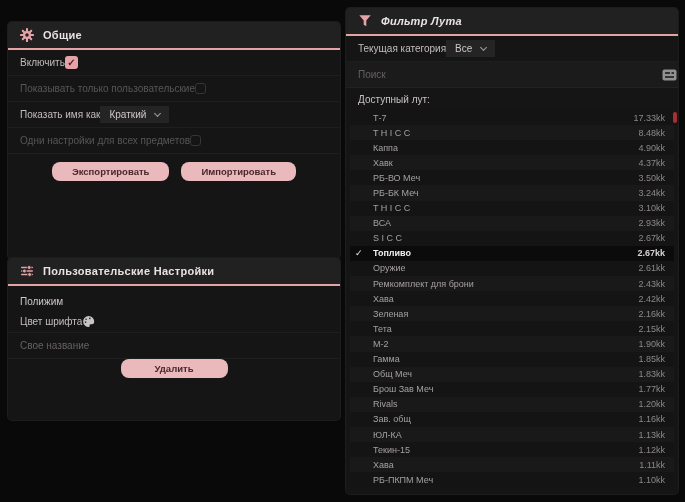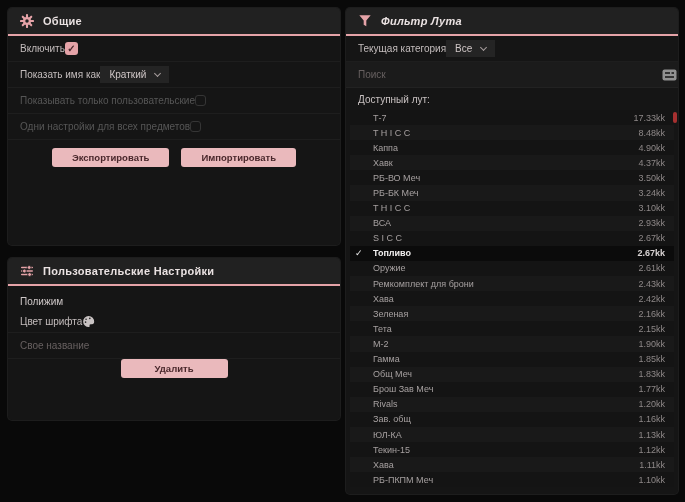--- a/index.html
+++ b/index.html
@@ -5,36 +5,36 @@
   :root{
     --accent:#e5a3a8;
     --btn-bg:#eab9bc;
     --btn-text:#4a282c;
     --thumb:#a63030;
   }
   *{box-sizing:border-box}
   body{margin:0;background:#090909;font-family:"Liberation Sans",sans-serif;}
   .page{position:relative;width:685px;height:502px;background:#090909;overflow:hidden}
   .panel{position:absolute;background:#151515;border-radius:4px;overflow:hidden;box-shadow:0 0 0 1px #1d1d1d}
-  #panel-general{left:8px;top:8px;width:332px;height:237px}
+  #panel-general{left:8px;top:22px;width:332px;height:237px}
   #panel-custom{left:8px;top:258px;width:332px;height:162px}
   #panel-filter{left:346px;top:8px;width:332px;height:486px}
   .phead{height:28px;background:#212121;display:flex;align-items:center;gap:9px;padding:0 12px;border-bottom:2px solid var(--accent)}
   .ptitle{font-size:11px;font-weight:bold;color:#eae2e2;letter-spacing:.3px}
   #panel-filter .ptitle{font-style:italic}
   .icon-accent{color:var(--accent);display:flex}
   .row{display:flex;align-items:center;justify-content:flex-start;padding:0 10px 0 12px;border-bottom:1px solid #1e1e1e;min-height:26px}
   .rlabel{font-size:10px;color:#c4bdbd}
   .row.dim .rlabel{color:#565656}
   .cb{width:13px;height:13px;border-radius:3px;background:var(--accent);color:var(--btn-text);font-size:10px;line-height:13px;text-align:center;font-weight:bold;cursor:pointer}
   .cb.empty{background:transparent;border:1px solid #353535;width:11px;height:11px}
   .dd{display:flex;align-items:center;gap:9px;background:#242424;border-radius:0;padding:3px 9px;font-size:10px;color:#cfc6c6;cursor:pointer}
   .chev{width:5px;height:5px;border-right:1.5px solid #a79e9e;border-bottom:1.5px solid #a79e9e;transform:rotate(45deg);margin-top:-3px}
   .btnrow{display:flex;justify-content:center;gap:12px;margin-top:8px}
-  .pbtn{background:var(--btn-bg);color:var(--btn-text);font-weight:bold;font-size:9.5px;border:none;border-radius:3px;padding:4px 20px;font-family:inherit;cursor:pointer}
+  .pbtn{background:var(--btn-bg);color:var(--btn-text);font-weight:bold;font-size:9.5px;border:none;border-radius:8px;padding:4px 20px;font-family:inherit;cursor:pointer}
   
   .secname{font-size:10px;color:#cfc8c8;padding:10px 12px 4px}
   .slider-row{padding:5px 10px 7px 12px;border-bottom:1px solid #1e1e1e}
   .slider-top{display:flex;justify-content:space-between;align-items:center}
   .rvalue{font-size:9.5px;color:#8e8888}
   .slider-track{margin-top:5px;position:relative;width:140px;height:8px}
   .slider-fill{position:absolute;left:0;top:2px;width:30px;height:4px;background:var(--accent);border-radius:2px}
   .slider-handle{position:absolute;left:28px;top:0;width:4px;height:8px;background:#f3d2d4;border-radius:1px;cursor:pointer}
   .txt{background:transparent;border:none;outline:none;color:#ddd6d6;font-size:10px;width:100%;padding:7px 12px;font-family:inherit}
   .txt::placeholder{color:#676060}
@@ -77,31 +77,31 @@
         </svg>
       </span>
       <span class="ptitle">Общие</span>
     </header>
 
     <div class="row">
       <span class="rlabel">Включить</span>
       <span class="cb">✓</span>
     </div>
 
+    <div class="row dim">
+      <span class="rlabel">Показывать только пользовательские</span>
+      <span class="cb empty"></span>
+    </div>
+
     <div class="row">
       <span class="rlabel">Показать имя как</span>
       <span class="dd">
         <span>Краткий</span>
         <span class="chev"></span>
       </span>
-    </div>
-
-    <div class="row dim">
-      <span class="rlabel">Показывать только пользовательские</span>
-      <span class="cb empty"></span>
     </div>
 
     <div class="row dim">
       <span class="rlabel">Одни настройки для всех предметов</span>
       <span class="cb empty"></span>
     </div>
 
     <div class="btnrow">
       <button class="pbtn">Экспортировать</button>
       <button class="pbtn">Импортировать</button>

